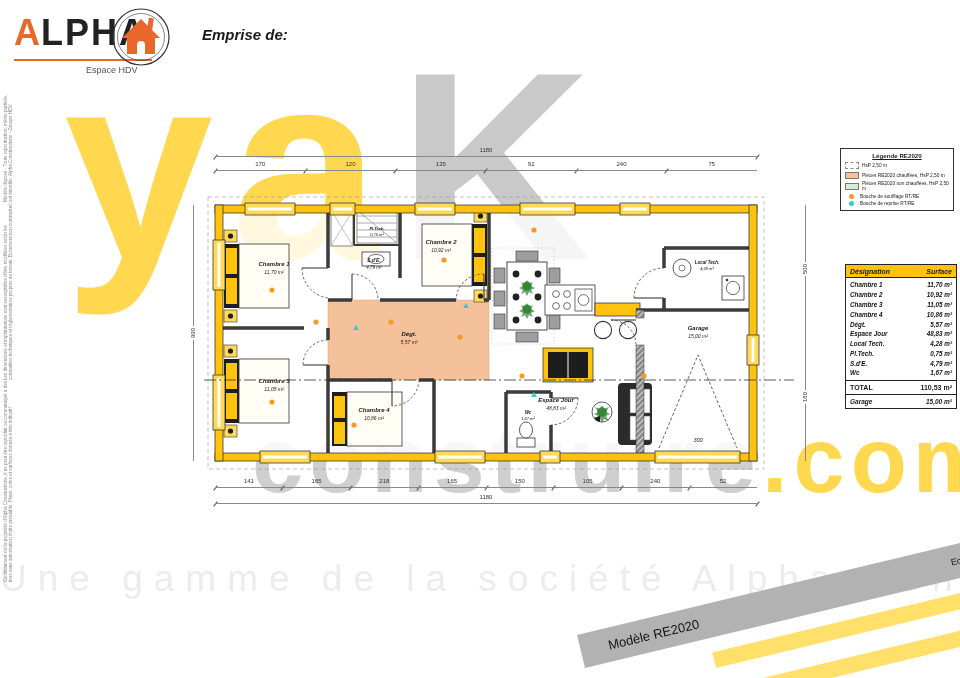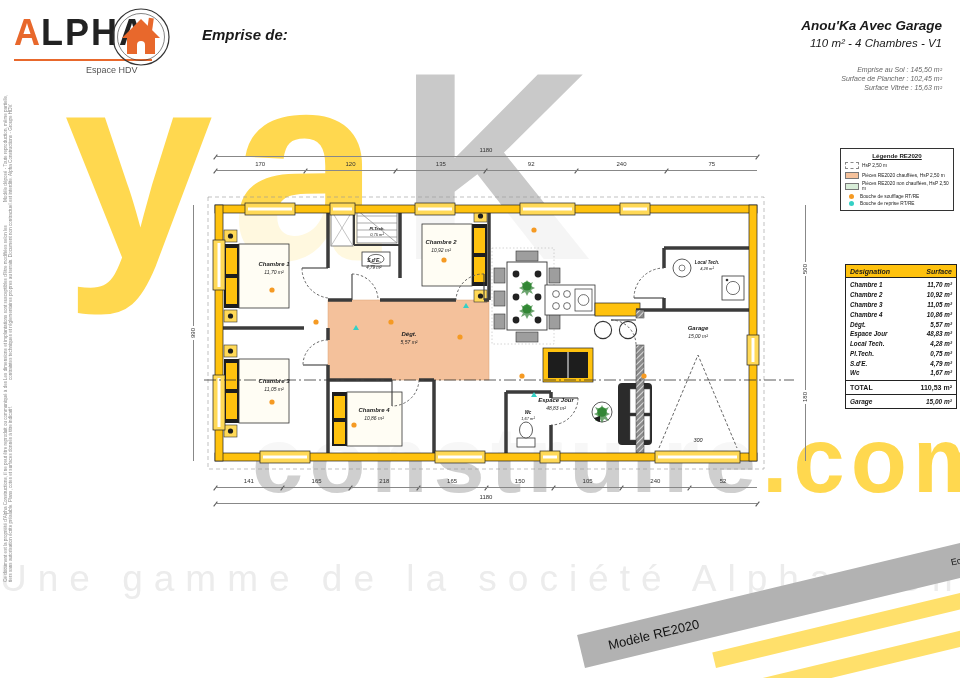--- a/index.html
+++ b/index.html
@@ -108,29 +108,20 @@
           <path d="M27,48 v-9 a4,4 0 0 1 8,0 v9 z" fill="#fff"></path>
         </svg>
       </span>
     </div>
     <div class="logo-underline"></div>
     <div class="logo-group">Espace HDV</div>
   </div>
 
   <div class="project-label">Emprise de:</div>
 
-  <div class="title-block">
-    <div class="title-main">Anou'Ka Avec Garage</div>
-    <div class="title-sub">110 m² - 4 Chambres - V1</div>
-    <div class="title-stats">
-      <div>Emprise au Sol : 145,50 m²</div>
-      <div>Surface de Plancher : 102,45 m²</div>
-      <div>Surface Vitrée : 15,63 m²</div>
-    </div>
-  </div>
 
   <div class="side-note">
     <div>Ce document est la propriété d'Alpha Constructions, il ne peut être reproduit ou communiqué à des tiers sans autorisation écrite préalable. Plans, cotes et surfaces donnés à titre indicatif.</div>
     <div>Les dimensions et implantations sont susceptibles d'être modifiées selon les contraintes techniques et réglementaires propres au terrain. Document non contractuel.</div>
     <div>Modèle déposé - Toute reproduction, même partielle, est interdite. Alpha Constructions - Groupe HDV.</div>
   </div>
 
   <svg class="plan-svg" width="590" height="380" viewBox="0 0 590 380">
     <defs>
       <pattern id="hatch" width="4" height="4" patternUnits="userSpaceOnUse" patternTransform="rotate(45)">

